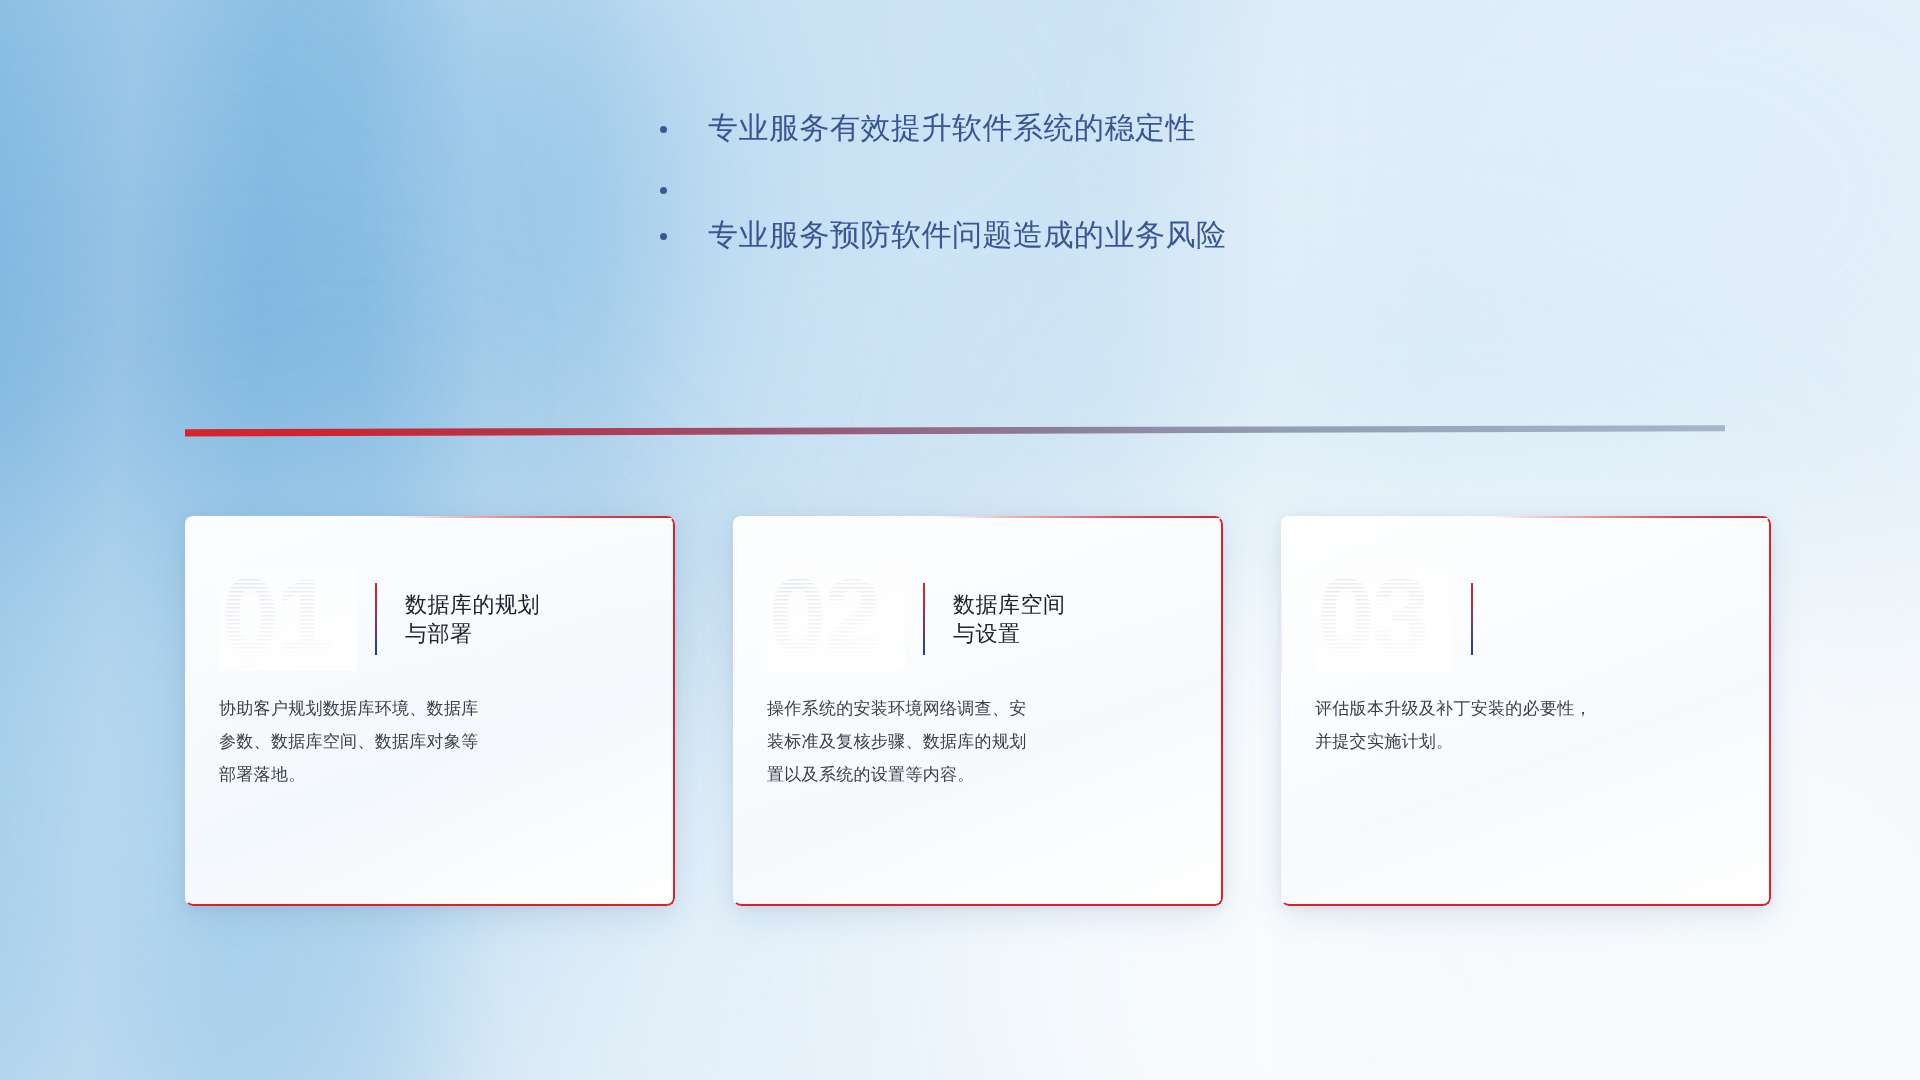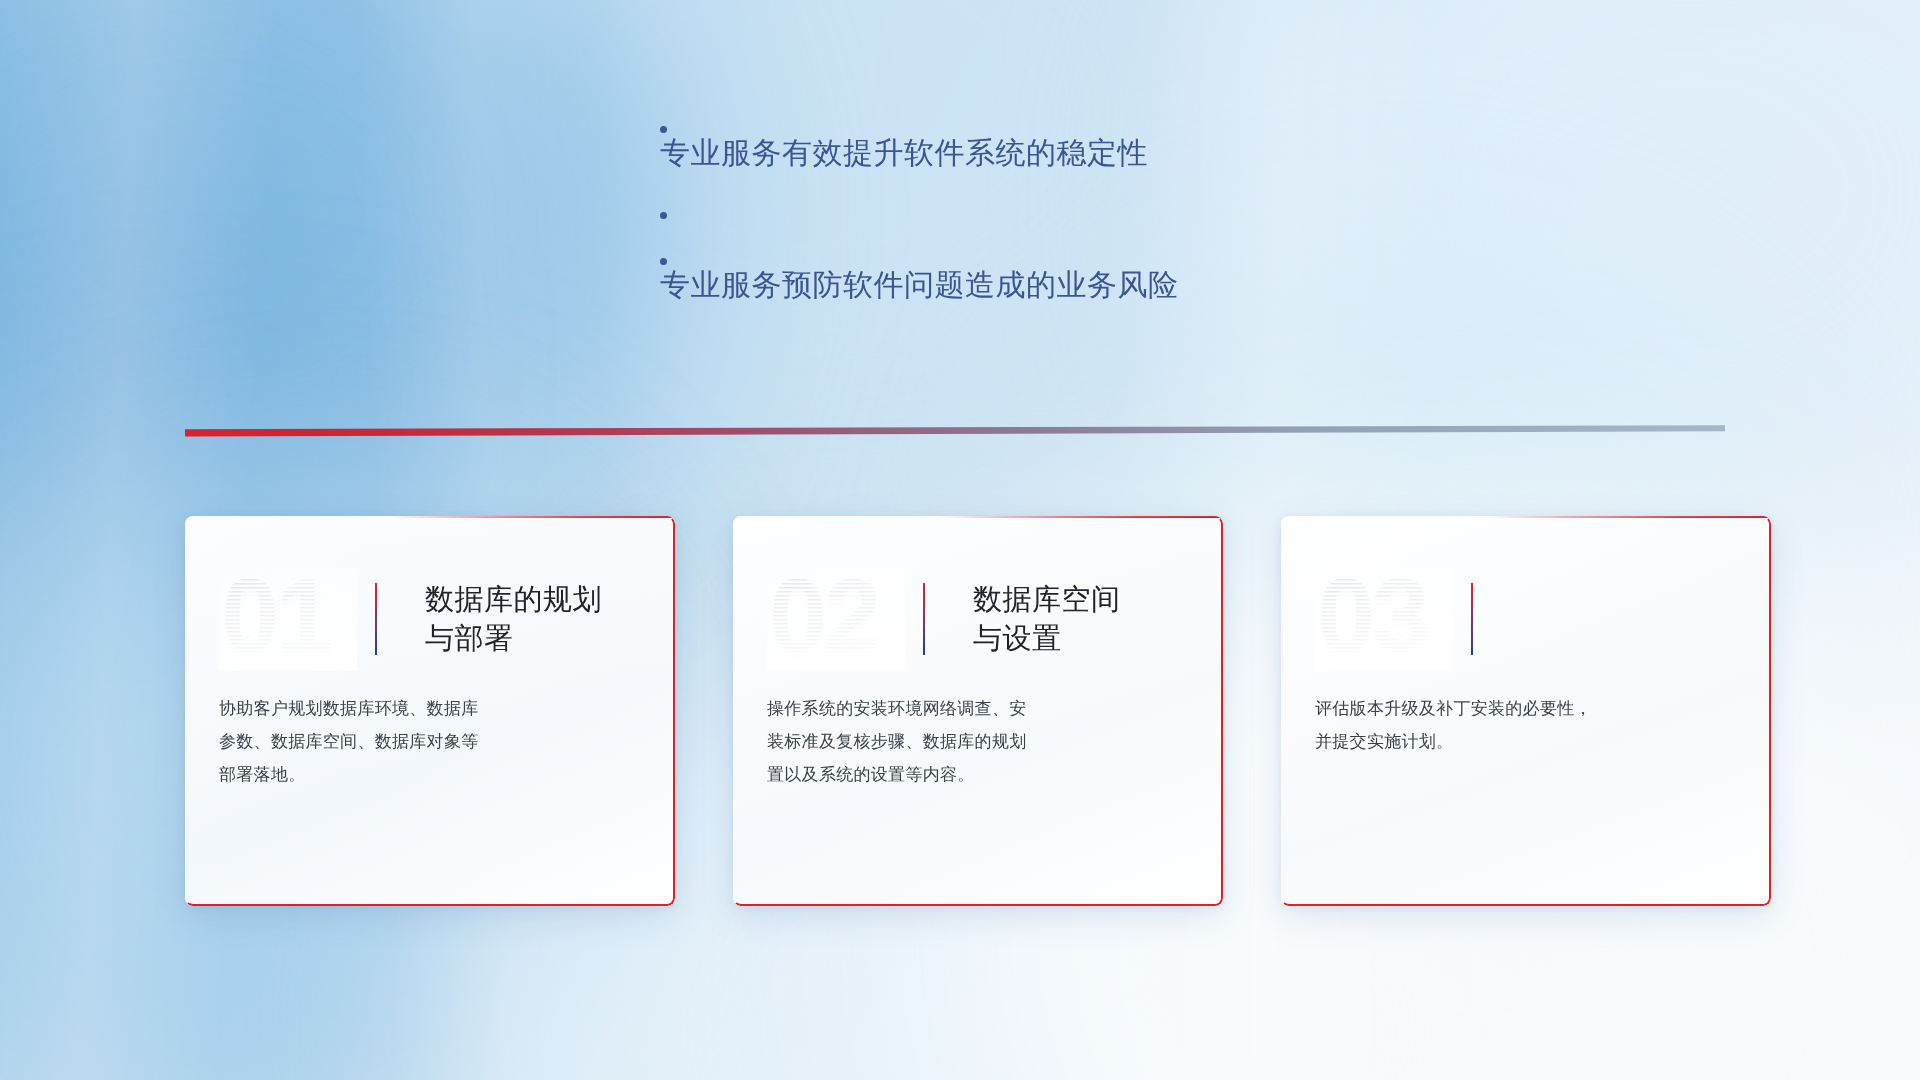--- a/index.html
+++ b/index.html
@@ -81,21 +81,20 @@
   
   .bullets{
     position:absolute;
     left:660px; top:108px;
     width:820px;
   }
   .bullet-row{
     display:flex;
     align-items:flex-start;
     margin-bottom:21px;
-    flex-direction:column;
   }
   .bullet-dot{
     flex:0 0 auto;
     width:7px; height:7px;
     border-radius:50%;
     background:#3d5694;
     margin-top:18px;
     margin-right:41px;
   }
   .bullet-text{
@@ -192,26 +191,25 @@
   .ghost-num svg{ display:block; width:100%; height:100%; }
 
   .head-rule{
     flex:0 0 auto;
     width:2px; height:72px;
     margin:0 28px 0 10px;
     background:linear-gradient(180deg,
       #d8232a 0%, #c22a3e 24%, #8a3560 48%, #4a3f85 72%, #1c3f8f 100%);
   }
   .card-title{
-    font-size:29px;
+    font-size:22px;
     line-height:1.33;
     color:#20232b;
     letter-spacing:.5px;
     white-space:pre-line;
-    margin-left:20px;
   }
 
   .card-body{
     padding:16px 34px 0 34px;
     font-size:17px;
     line-height:1.95;
     color:#3a4049;
     letter-spacing:.3px;
     white-space:pre-line;
   }

